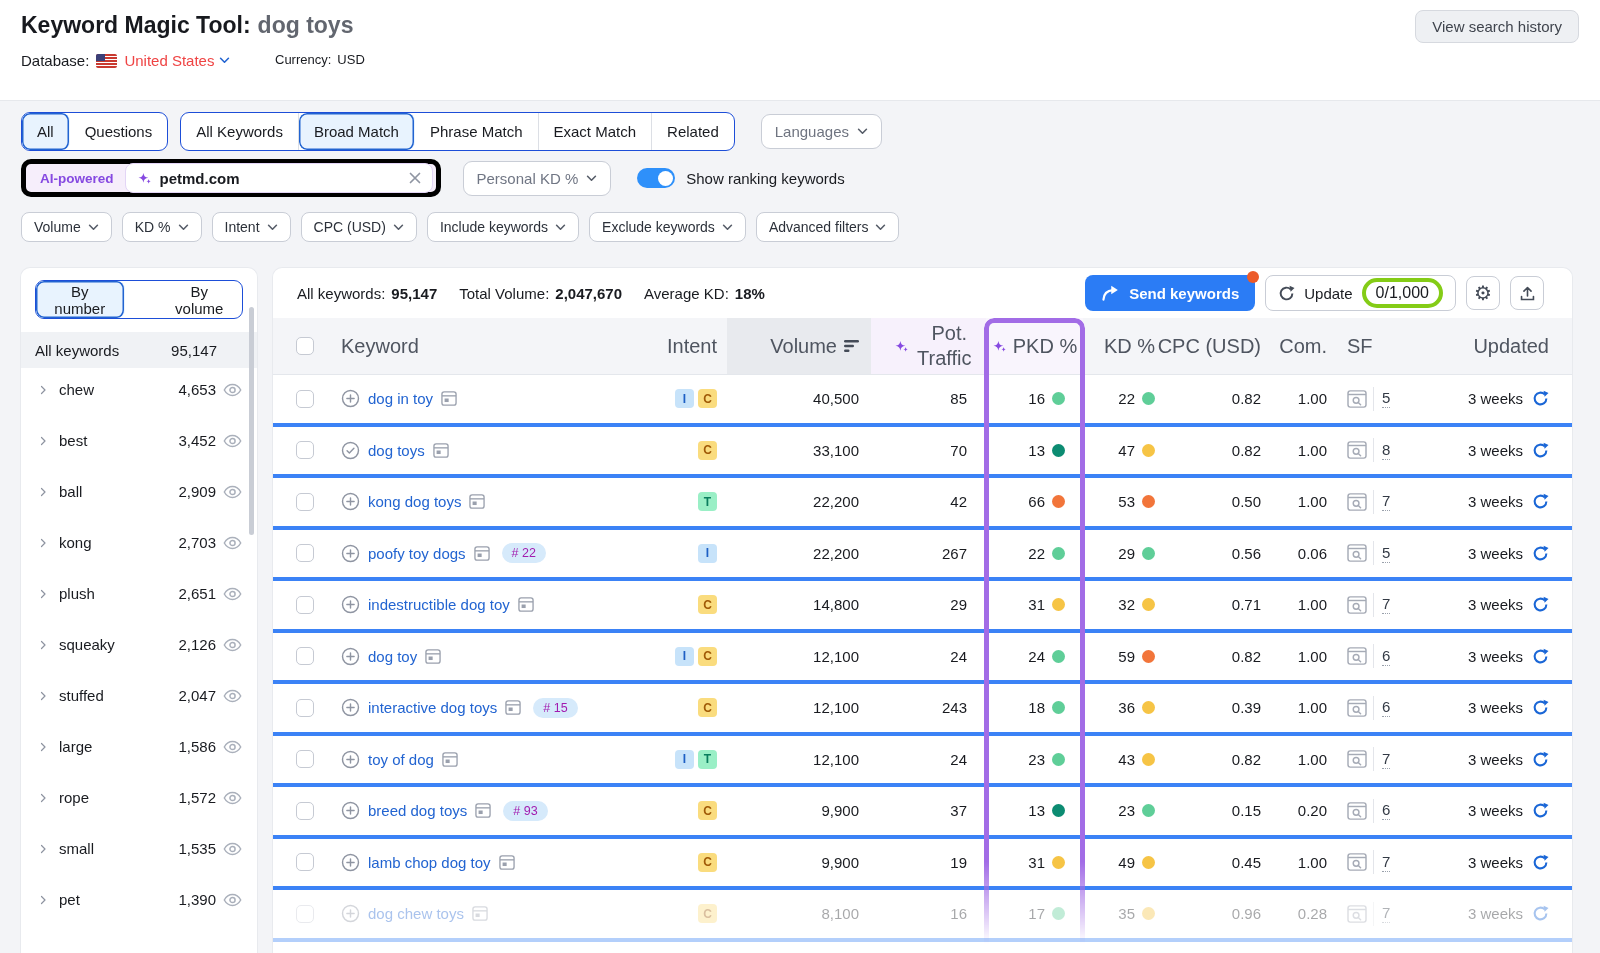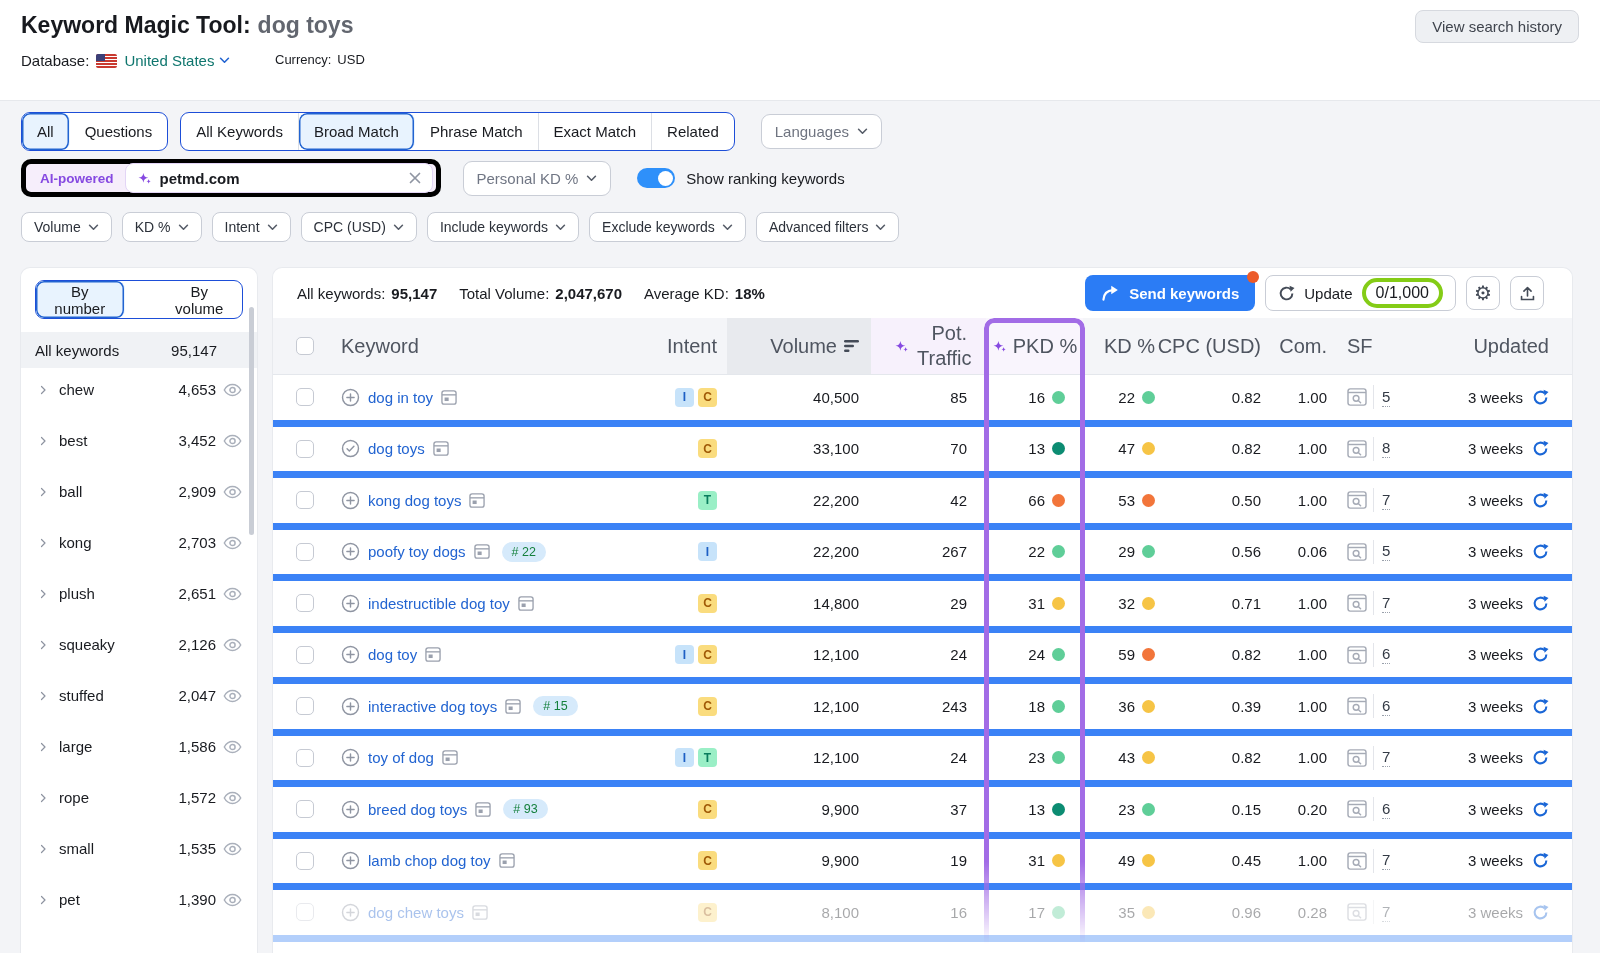--- a/index.html
+++ b/index.html
@@ -8,21 +8,21 @@
   svg{display:block;}
 
   
   .top-header{position:absolute;left:0;top:0;width:1600px;height:101px;background:#fff;border-bottom:1px solid #e6e8ec;z-index:2;}
   .page-title{position:absolute;left:21px;top:12px;font-size:23px;font-weight:bold;color:#17191e;}
   .page-title .query{color:#62666f;margin-left:7px;}
   .db-row{position:absolute;left:21px;top:52px;display:flex;align-items:center;font-size:15px;gap:7px;}
   .flag{width:21px;height:14px;border-radius:2px;position:relative;overflow:hidden;flex:none;
     background:repeating-linear-gradient(to bottom,#c9392f 0,#c9392f 1.6px,#fff 1.6px,#fff 3.1px);}
   .flag::before{content:'';position:absolute;left:0;top:0;width:9px;height:7.5px;background:#3b3f77;}
-  .db-link{color:#0f766e;display:flex;align-items:center;gap:5px;cursor:pointer;}
+  .db-link{color:#ef4444;display:flex;align-items:center;gap:5px;cursor:pointer;}
   .currency{position:absolute;left:275px;top:52px;font-size:13px;display:flex;gap:6px;}
   .btn-history{position:absolute;right:21px;top:10px;height:33px;padding:0 16px;background:#eef0f3;
     border:1px solid #d6d9df;border-radius:8px;font-size:15px;color:#3f444d;display:flex;align-items:center;}
 
   
   .row-tabs{position:absolute;left:21px;top:112px;display:flex;gap:12px;align-items:center;z-index:1;}
   .seg{display:flex;background:#fff;border:1px solid #1d4ed8;border-radius:9px;height:39px;align-items:stretch;overflow:visible;}
   .seg-btn{padding:0 15px;font-size:15px;color:#191b20;background:transparent;border:none;display:flex;align-items:center;
     border-right:1px solid #dcdfe5;cursor:pointer;font-family:inherit;}
   .seg-btn:last-child{border-right:none;}
@@ -73,41 +73,41 @@
     display:flex;align-items:center;gap:9px;padding:0 16px;cursor:pointer;font-family:inherit;}
   .send-badge{position:absolute;top:-4px;right:-4px;width:12px;height:12px;border-radius:50%;background:#ec5a29;}
   .btn-update{height:36px;background:#fff;border:1px solid #c9cdd6;border-radius:8px;display:flex;align-items:center;gap:9px;
     padding:0 12px;font-size:15px;color:#191b20;cursor:pointer;font-family:inherit;}
   .quota{border:4px solid #84cc16;border-radius:999px;padding:2px 10px;font-size:16px;}
   .btn-sq{width:34px;height:34px;background:#fff;border:1px solid #c9cdd6;border-radius:8px;display:flex;align-items:center;justify-content:center;cursor:pointer;}
   .gear-glyph{font-size:20px;color:#444b57;line-height:1;}
 
   
   .thead{display:flex;height:57px;background:#f4f5f8;border-bottom:1px solid #e4e7ec;font-size:20px;color:#4f5560;}
-  .trow{display:flex;height:51.5px;border-bottom:7px solid #3b82f6;background:#fff;font-size:15px;}
+  .trow{display:flex;height:51.5px;border-bottom:4px solid #3b82f6;background:#fff;font-size:15px;}
   .trow.row-faded{opacity:.38;}
   .cell{display:flex;align-items:center;}
   .c-cb{flex:0 0 44px;padding-left:23px;}
   .c-kw{flex:0 0 332px;padding-left:24px;gap:8px;overflow:hidden;white-space:nowrap;}
   .c-int{flex:0 0 78px;justify-content:flex-end;gap:4px;padding-right:10px;}
   .c-vol{flex:0 0 144px;justify-content:flex-end;padding-right:12px;}
   .c-pot{flex:0 0 115px;justify-content:flex-end;padding-right:19px;}
   .c-pkd{flex:0 0 97px;justify-content:flex-end;padding-right:18px;gap:7px;text-align:right;}
   .c-kd{flex:0 0 74px;justify-content:flex-end;padding-right:2px;gap:7px;}
   .c-cpc{flex:0 0 108px;justify-content:flex-end;padding-right:4px;}
   .c-com{flex:0 0 65px;justify-content:flex-end;padding-right:3px;}
   .c-sf{flex:0 0 76px;padding-left:17px;}
   .c-upd{flex:1;justify-content:flex-end;padding-right:23px;gap:9px;}
   .hdr-vol{background:#e8eaee;gap:7px;}
   .hdr-pot{background:#f7f1fc;gap:8px;}
   .hdr-pkd{background:#f9f5fd;justify-content:center;gap:6px;padding-right:0;}
   .pot-lines{width:50px;text-align:right;line-height:1.25;}
   .cb{width:18px;height:18px;border:1.5px solid #c6cad3;border-radius:5px;background:#fff;cursor:pointer;flex:none;}
   .kwlink{color:#2264d1;text-decoration:none;cursor:pointer;}
-  .rankpill{background:#d6eafb;color:#15803d;border-radius:11px;padding:3px 10px;font-size:12.5px;margin-left:4px;}
+  .rankpill{background:#d6eafb;color:#a21caf;border-radius:11px;padding:3px 10px;font-size:12.5px;margin-left:4px;}
   .int{width:19px;height:19px;border-radius:4px;font-size:12px;font-weight:bold;display:flex;align-items:center;justify-content:center;}
   .int-I{background:#c7e3fa;color:#1d5fc4;}
   .int-C{background:#fadc7e;color:#a05a07;}
   .int-T{background:#9aefc6;color:#0a7d5e;}
   .dot{width:13px;height:13px;border-radius:50%;flex:none;}
   .dot-green{background:#5fce98;}
   .dot-teal{background:#0c8c72;}
   .dot-yellow{background:#f6c445;}
   .dot-orange{background:#f2753a;background-image:radial-gradient(rgba(255,255,255,.5) 19%,transparent 21%);background-size:4px 4px;}
   .serpbtn{cursor:pointer;flex:none;}

